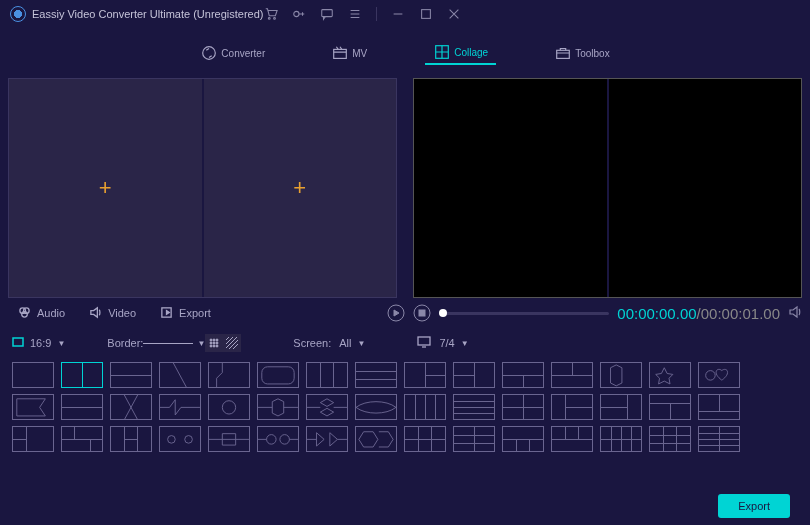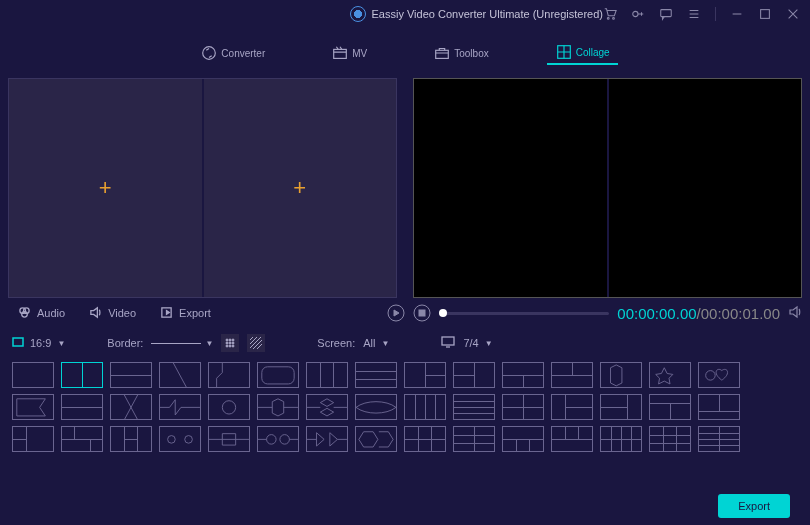--- a/index.html
+++ b/index.html
@@ -1,17 +1,17 @@
 <!DOCTYPE html>
 <html><head>
 <meta charset="utf-8">
 <style>
 *{box-sizing:border-box;margin:0;padding:0;font-family:Arial,sans-serif}
 body{background:#1a1640;width:810px;height:525px;overflow:hidden;color:#a8a5c5;font-size:11px}
-.titlebar{height:28px;display:flex;align-items:center;padding:12px 10px;justify-content:flex-end}
+.titlebar{height:28px;display:flex;align-items:center;padding:12px 10px;justify-content:flex-start}
 .title-left{display:flex;align-items:center;gap:6px}
 .logo{width:16px;height:16px;background:radial-gradient(circle,#4a90e2 40%,#1a1640 42%);border-radius:50%;border:1px solid #4a90e2}
 .title-text{color:#c5c3d8;font-size:11px}
 .title-right{display:flex;align-items:center;gap:14px}
 .title-icon{width:14px;height:14px;color:#8a87a8;cursor:pointer;display:flex;align-items:center;justify-content:center}
 .title-icon svg{width:14px;height:14px;stroke:#8a87a8;fill:none;stroke-width:1.2}
 .navbar{height:50px;display:flex;justify-content:center;align-items:center;gap:50px}
 .nav-item{display:flex;align-items:center;gap:3px;cursor:pointer;color:#a8a5c5;padding:2px 8px}
 .nav-item.active{color:#00d4d4;border-bottom:2px solid #00d4d4}
 .nav-icon{width:18px;height:18px}
@@ -34,21 +34,21 @@
 .progress-bar{width:170px;height:3px;background:#3a3560;position:relative;border-radius:2px}
 .progress-dot{width:8px;height:8px;background:#fff;border-radius:50%;position:absolute;left:0;top:-3px}
 .time-display{font-size:15px}
 .time-current{color:#00d4d4}
 .time-total{color:#888}
 .volume-icon svg{width:14px;height:14px;stroke:#8a87a8;fill:none;stroke-width:1.2}
 .options-row{height:30px;display:flex;align-items:center;padding:8px 12px;gap:12px;font-size:11px}
 .ratio-select{display:flex;align-items:center;gap:6px;cursor:pointer}
 .ratio-icon svg{width:12px;height:12px;stroke:#00d4d4;fill:none;stroke-width:1.5}
 .dropdown-arrow{font-size:8px;color:#a8a5c5}
-.border-select{display:flex;align-items:center;gap:8px;margin-left:30px}
+.border-select{display:flex;align-items:center;margin-left:30px}
 .border-line{width:50px;height:1px;background:#a8a5c5}
 .square-btn{width:18px;height:18px;background:#2a2548;display:flex;align-items:center;justify-content:center;cursor:pointer}
 .square-btn svg{width:12px;height:12px;stroke:#a8a5c5;fill:#a8a5c5}
 .screen-select{display:flex;align-items:center;gap:8px;margin-left:40px}
 .display-select{display:flex;align-items:center;gap:8px;margin-left:40px}
 .display-icon svg{width:14px;height:12px;stroke:#a8a5c5;fill:none;stroke-width:1.3}
 .templates-grid{padding:4px 12px;display:flex;flex-direction:column;gap:6px}
 .template-row{display:flex;gap:7px}
 .template-cell{width:42px;height:26px;border:1px solid #6a6590;cursor:pointer;background:transparent;position:relative;flex-shrink:0}
 .template-cell.selected{border-color:#00d4d4}
@@ -121,33 +121,33 @@
         </svg></span>
     <span class="nav-label">Converter</span>
   </div>
   <div class="nav-item">
     <span class="nav-icon"><svg viewBox="0 0 20 20">
           <rect x="3" y="6" width="14" height="10"></rect>
           <path d="M3 9h14M6 3l2 3m2-3l2 3"></path>
         </svg></span>
     <span class="nav-label">MV</span>
   </div>
+  <div class="nav-item active">
+    <span class="nav-icon"><svg viewBox="0 0 20 20">
+          <rect x="3" y="3" width="14" height="14"></rect>
+          <path d="M10 3v14M3 10h14"></path>
+        </svg></span>
+    <span class="nav-label">Collage</span>
+  </div>
   <div class="nav-item">
     <span class="nav-icon"><svg viewBox="0 0 20 20">
           <rect x="3" y="7" width="14" height="9"></rect>
           <path d="M7 7V5h6v2M3 10h14"></path>
         </svg></span>
     <span class="nav-label">Toolbox</span>
-  </div>
-  <div class="nav-item active">
-    <span class="nav-icon"><svg viewBox="0 0 20 20">
-          <rect x="3" y="3" width="14" height="14"></rect>
-          <path d="M10 3v14M3 10h14"></path>
-        </svg></span>
-    <span class="nav-label">Collage</span>
   </div>
 </div>
 
 <div class="workspace">
   <div class="drop-area">
     <div class="drop-cell">
         <span class="plus">+</span>
       </div>
     <div class="drop-cell">
         <span class="plus">+</span>

